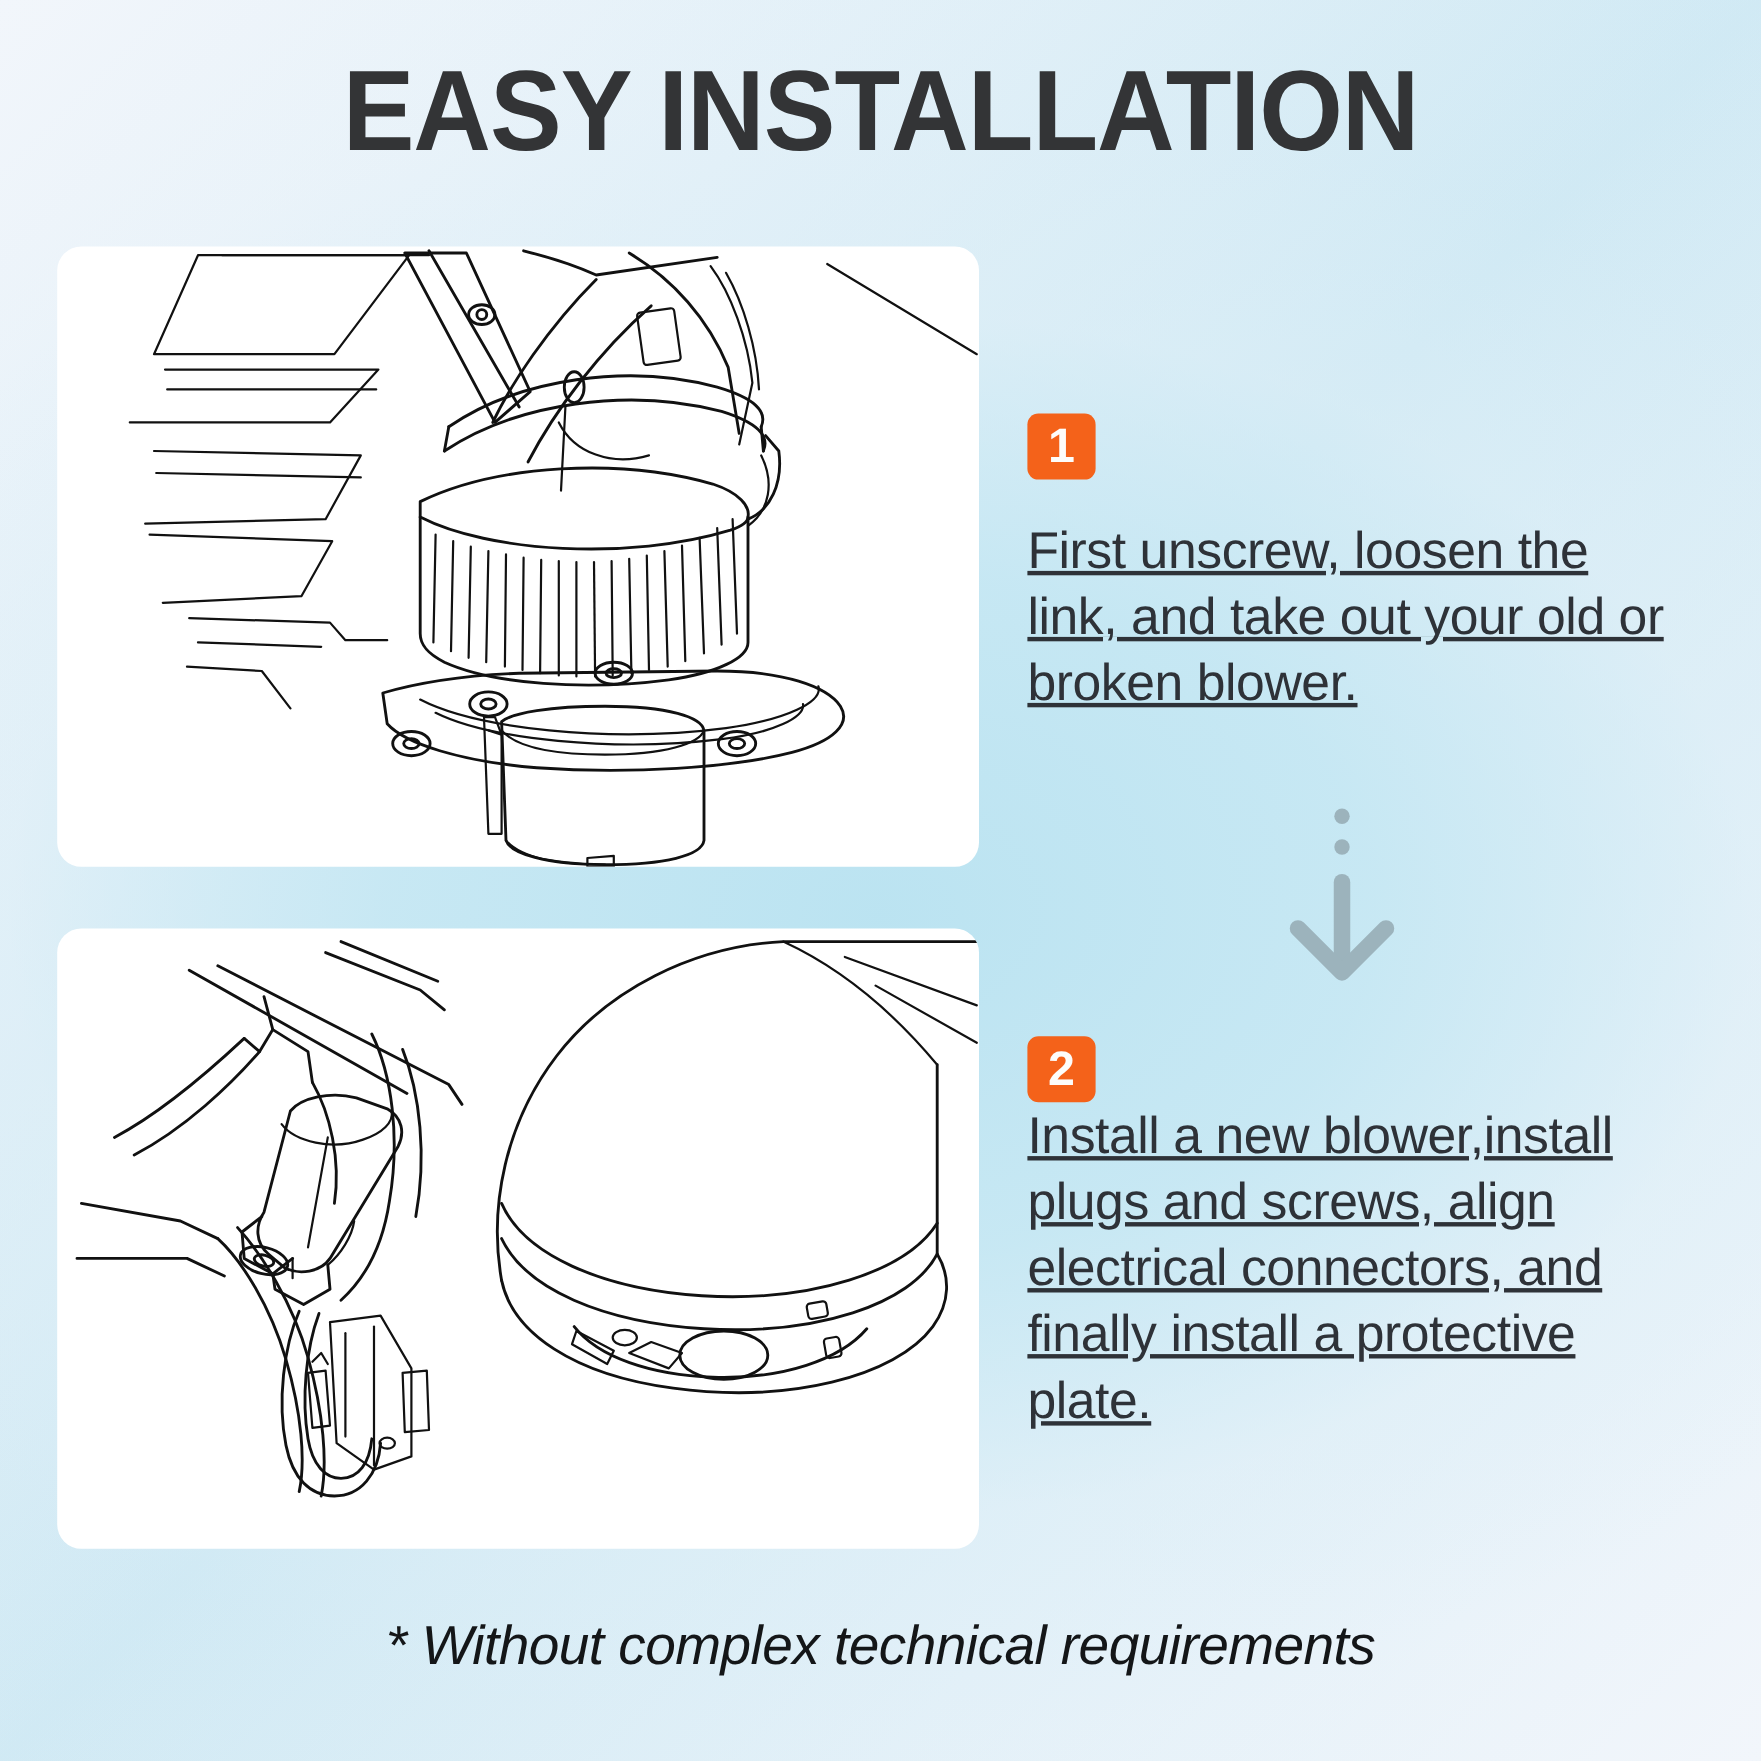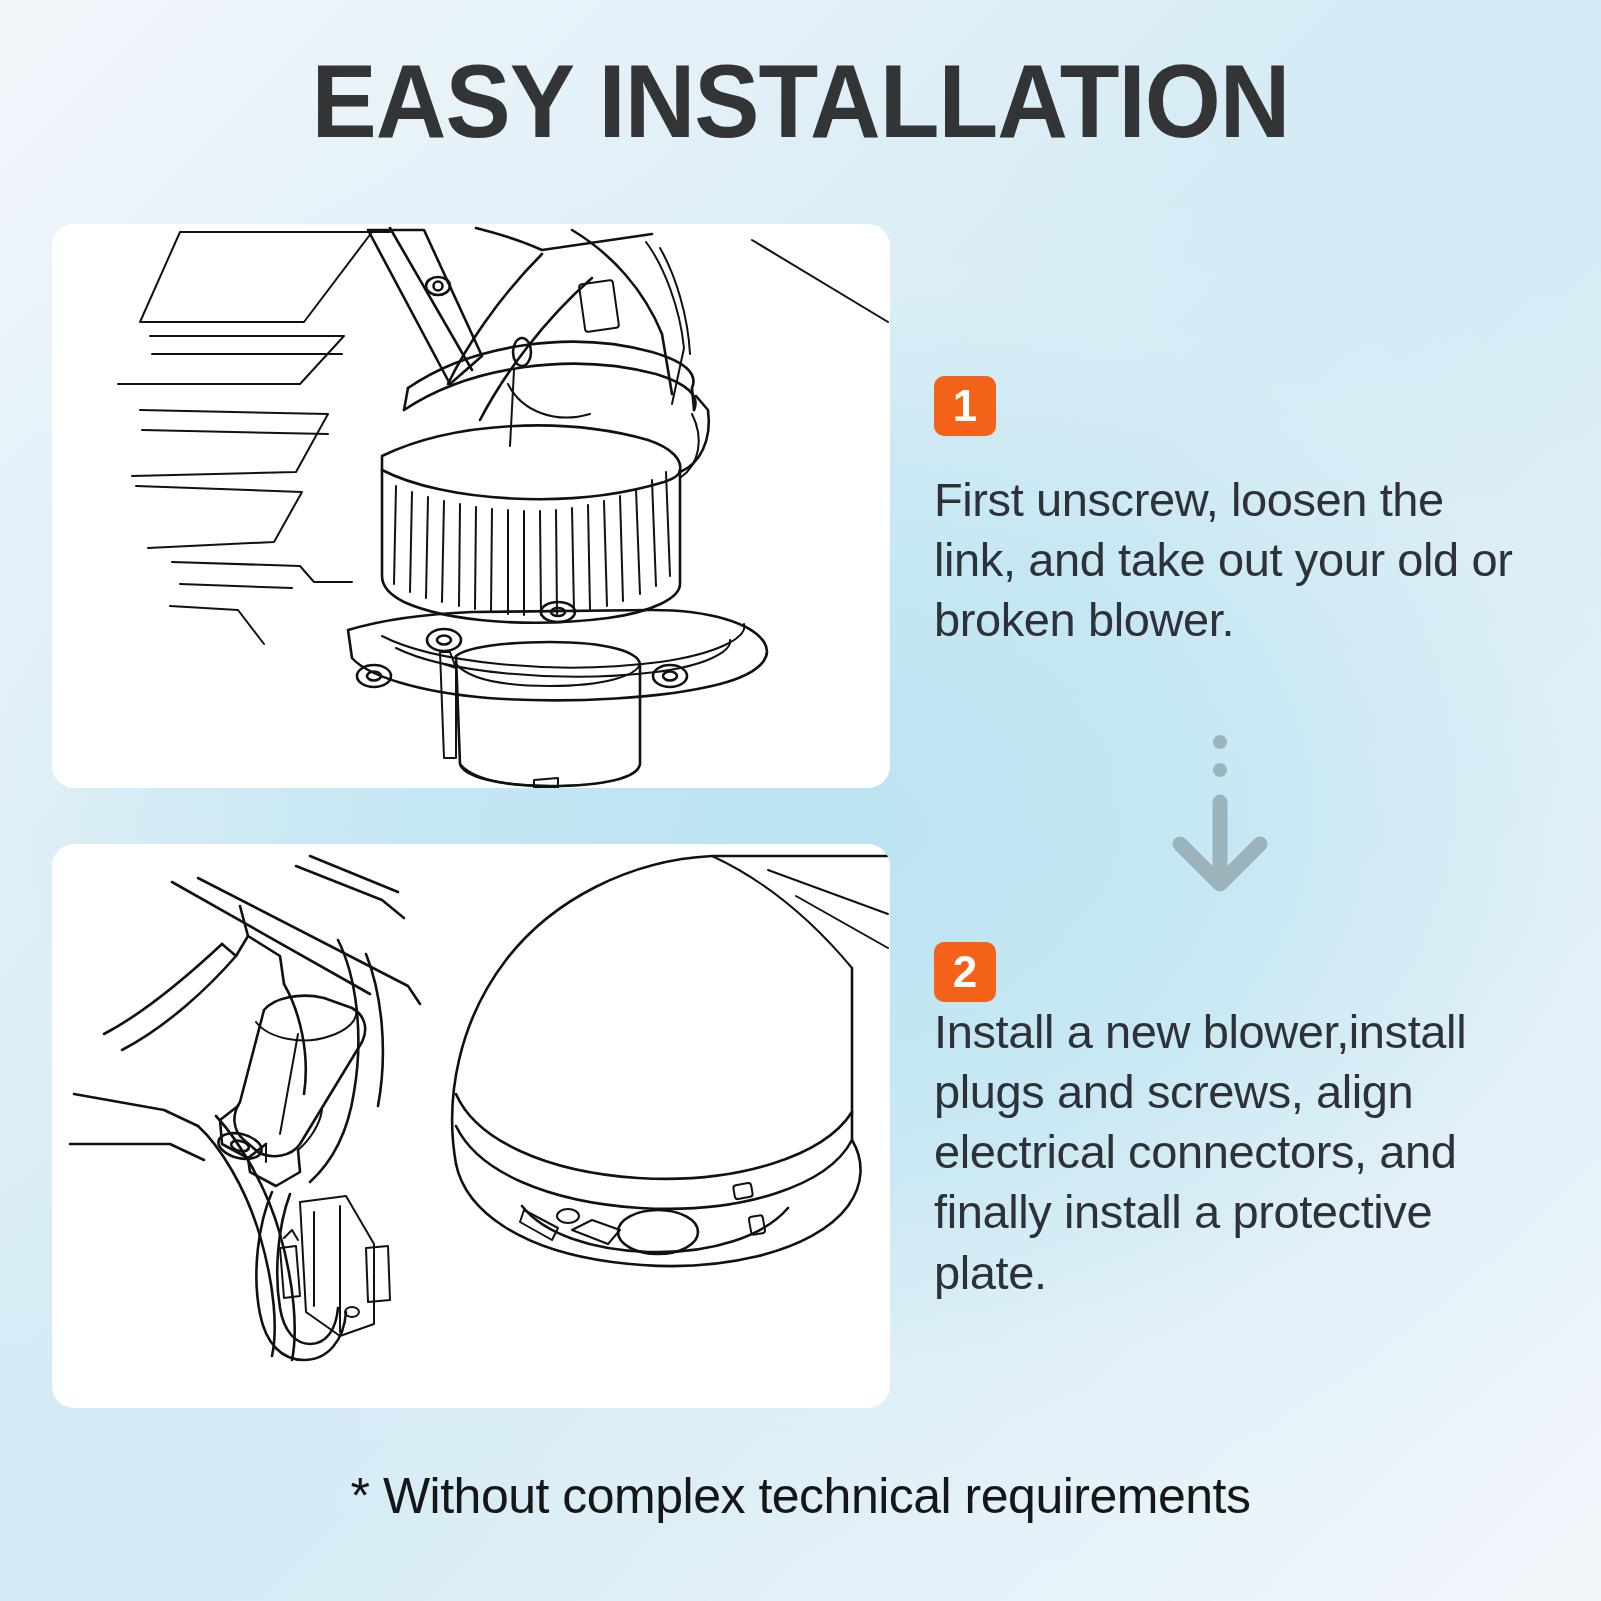--- a/index.html
+++ b/index.html
@@ -77,20 +77,21 @@
     text-align: center;
     box-sizing: border-box;
   }
 
   .step-text {
     color: #2e3238;
     font-size: 47px;
     line-height: 1.28;
     font-weight: 400;
     letter-spacing: -0.4px;
+    text-decoration: underline;
   }
 
   .step-1 { position: absolute; top: 152px; left: 8px; width: 600px; }
   .step-1 .step-text { margin-top: 34px; width: 580px; }
 
   .step-2 { position: absolute; top: 718px; left: 8px; width: 620px; }
   .step-2 .step-text { width: 614px; }
 
   
   .arrow {
@@ -108,20 +109,21 @@
     left: 0;
     top: 1466px;
     width: 1601px;
     text-align: center;
     font-size: 50px;
     line-height: 1.2;
     font-weight: 400;
     color: #141618;
     letter-spacing: -0.5px;
     white-space: nowrap;
+    font-style: italic;
   }
 
   .line-art { stroke: #111111; fill: none; stroke-width: 2.6; stroke-linecap: round; stroke-linejoin: round; }
   .line-art-thin { stroke: #111111; fill: none; stroke-width: 2.0; stroke-linecap: round; stroke-linejoin: round; }
 </style>
 </head>
 <body>
 
 <div class="poster">
 

